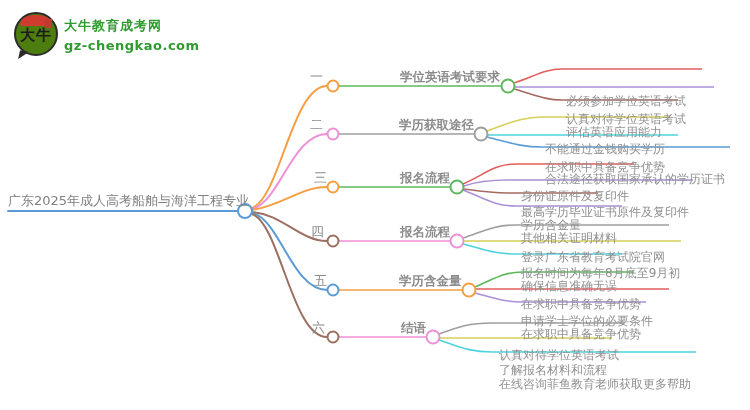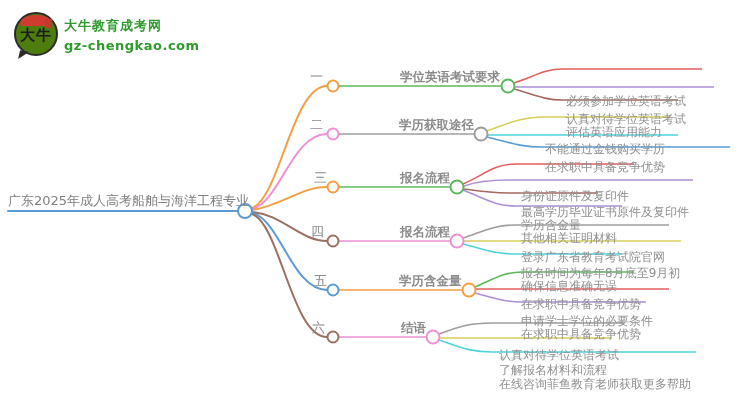--- a/index.html
+++ b/index.html
@@ -132,20 +132,21 @@
   <div class="txt num" style="left:310px;top:70px">一</div>
   <div class="txt topic" style="left:400px;top:70px">学位英语考试要求</div>
   <div class="txt leaf" style="left:566px;top:55px">必须参加学位英语考试</div>
   <div class="txt leaf" style="left:566px;top:73px">认真对待学位英语考试</div>
   <div class="txt leaf" style="left:566px;top:86px">评估英语应用能力</div>
 
   <div class="txt num" style="left:310px;top:118px">二</div>
   <div class="txt topic" style="left:399px;top:118px">学历获取途径</div>
   <div class="txt leaf" style="left:545px;top:103px">不能通过金钱购买学历</div>
   <div class="txt leaf" style="left:545px;top:121px">在求职中具备竞争优势</div>
+  <div class="txt leaf" style="left:545px;top:133px">合法途径获取国家承认的学历证书</div>
 
   <div class="txt num" style="left:314px;top:171px">三</div>
   <div class="txt topic" style="left:400px;top:171px">报名流程</div>
   <div class="txt leaf" style="left:521px;top:150px">身份证原件及复印件</div>
   <div class="txt leaf" style="left:521px;top:166px">最高学历毕业证书原件及复印件</div>
   <div class="txt leaf" style="left:521px;top:179px">学历含金量</div>
   <div class="txt leaf" style="left:521px;top:192px">其他相关证明材料</div>
 
   <div class="txt num" style="left:311px;top:225px">四</div>
   <div class="txt topic" style="left:400px;top:225px">报名流程</div>

